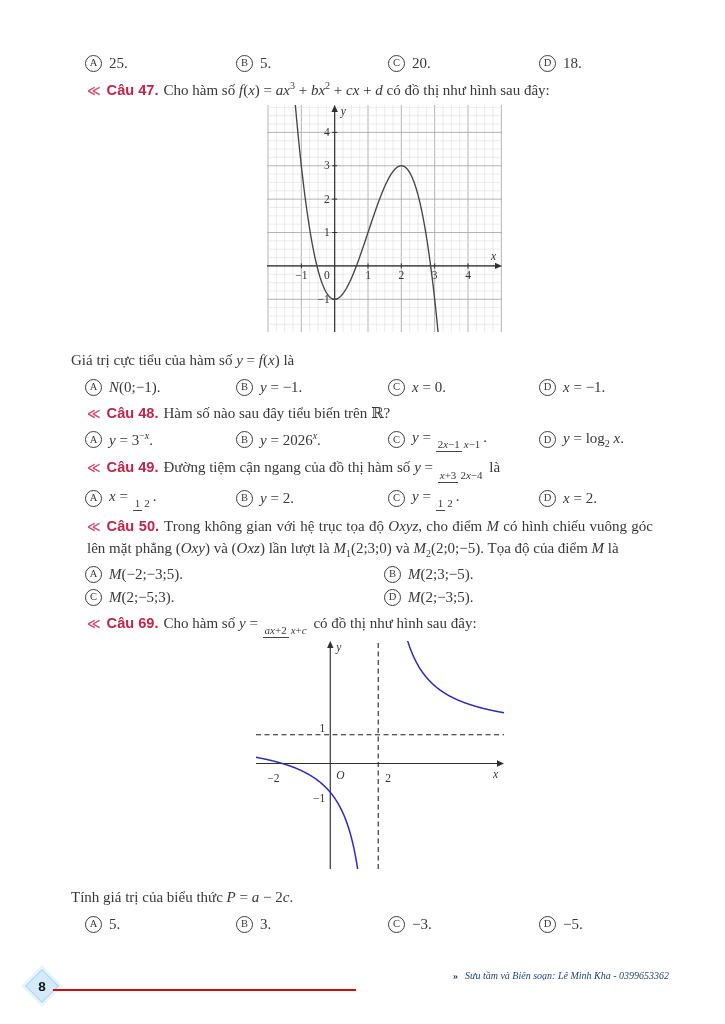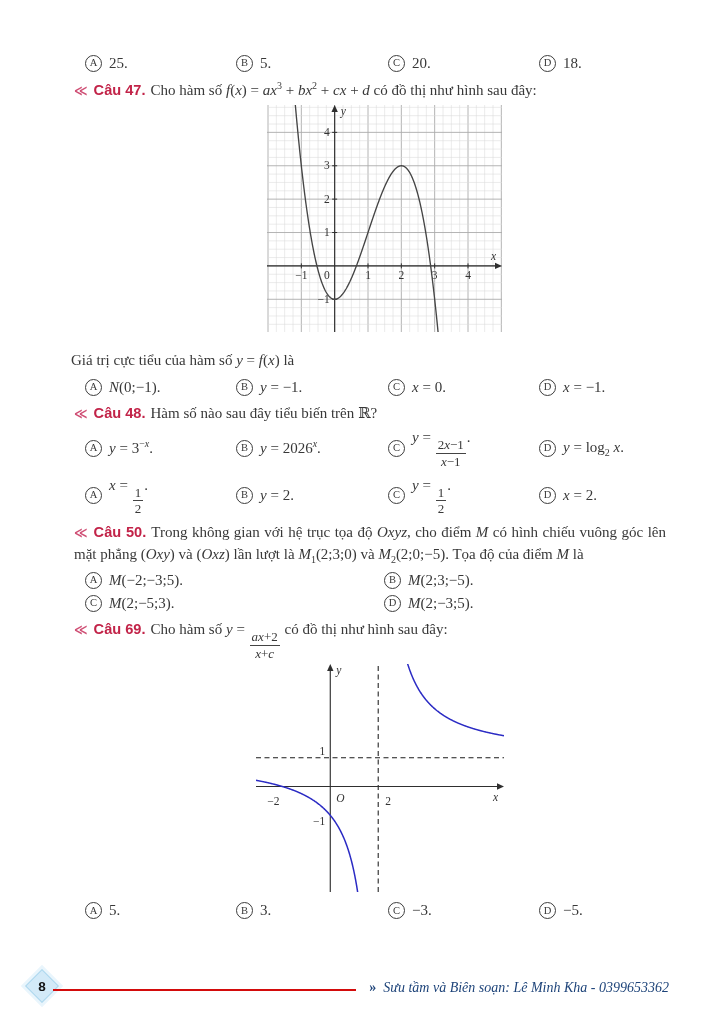--- a/index.html
+++ b/index.html
@@ -1,47 +1,47 @@
 <!DOCTYPE html>
 <html><head>
 <meta charset="utf-8">
 <style>
   *{box-sizing:border-box}
   body{margin:0;background:#ffffff}
   .page{position:relative;width:725px;height:1024px;background:#fff;overflow:hidden;
         font-family:"Liberation Serif","DejaVu Serif",serif;font-size:15px;color:#383838;
         padding:52px 56px 0 71px}
-  .para{margin:3px 3px;line-height:1.45}
+  .para{margin:3px 16px;line-height:1.45}
   .fpara{margin:14px 0 5px;line-height:1.45}
   .just{text-align:justify}
   .qmark{color:#cf4e74;font-weight:700;font-family:"DejaVu Sans",sans-serif;font-size:13px;margin-right:6px}
   .qlabel{color:#c22348;font-weight:700;font-family:"Liberation Sans","DejaVu Sans",sans-serif;
           font-size:14.6px;margin-right:5px}
   .row4{display:grid;grid-template-columns:151px 152px 151px auto;margin:1px 0 5px 14px;line-height:1.4;align-items:center}
   .row2{display:grid;grid-template-columns:299px auto;margin:1px 0 5px 14px;row-gap:2px;line-height:1.4}
   .opt{display:flex;align-items:center;gap:7px}
   .cl{display:inline-flex;width:17px;height:17px;min-width:17px;border:1px solid #3d3d3d;border-radius:50%;
       align-items:center;justify-content:center;font-size:10.5px;line-height:1;color:#383838}
   .m i{font-family:inherit}
-  .frac{display:inline-flex;flex-direction:column;text-align:center;vertical-align:-0.55em;
-        font-size:13px;line-height:1.2;padding:0 1px}
+  .frac{display:inline-flex;flex-direction:row;text-align:center;vertical-align:-0.55em;
+        font-size:11px;line-height:1.2;padding:0 1px}
   .fn{border-bottom:1px solid #444;padding:0 2px}
   .fd{padding:0 2px}
   sup,sub{font-size:10px}
   .gwrap{width:fit-content;margin:2px auto}
   .g1{transform:translateX(14px)}
   .g2{transform:translateX(10px);margin-bottom:4px}
   .footer{position:absolute;left:0;top:966px;width:725px;height:58px}
   .badge{position:absolute;left:22px;top:0;width:40px;height:40px}
   .dia{position:absolute;left:8px;top:8px;width:24px;height:24px;background:#d3eaf8;
        border:1px solid #aed8ee;box-shadow:0 0 0 3px #e9f5fc;transform:rotate(45deg)}
   .pn{position:absolute;left:0;top:0;width:40px;height:40px;display:flex;align-items:center;justify-content:center;
       font-weight:700;font-size:13.5px;color:#141414;font-family:"Liberation Sans",sans-serif}
   .redline{position:absolute;left:53px;top:23px;width:303px;height:2px;background:#d30b0b}
-  .credit{position:absolute;right:56px;top:14px;font-style:italic;color:#1d4379;font-size:14px}
+  .credit{position:absolute;right:56px;top:4px;font-style:italic;color:#1d4379;font-size:10px}
   .credit .chev{font-style:normal;font-weight:700;margin-right:7px}
 </style>
 </head>
 <body>
 
 <div class="page">
 
   <div class="row4">
     <div class="opt">
       <span class="cl">A</span>
@@ -195,20 +195,26 @@
             </span>.</span>
       </div>
       <div class="opt">
         <span class="cl">D</span>
         <span class="m"><i>y</i> = log<sub>2</sub> <i>x</i>.</span>
       </div>
     </div>
   </div>
 
   <div>
+    <div class="para">
+      <span class="qmark">≪</span><b class="qlabel">Câu 49.</b><span><span>Đường tiệm cận ngang của đồ thị hàm số </span><span class="m"><i>y</i> = <span class="frac">
+              <span class="fn"><i>x</i>+3</span>
+              <span class="fd">2<i>x</i>−4</span>
+            </span></span><span> là</span></span>
+    </div>
     <div class="row4">
       <div class="opt">
         <span class="cl">A</span>
         <span class="m"><i>x</i> = <span class="frac">
               <span class="fn">1</span>
               <span class="fd">2</span>
             </span>.</span>
       </div>
       <div class="opt">
         <span class="cl">B</span>
@@ -270,20 +276,21 @@
           <text x="17.357487922705317" y="141.0031605562579" text-anchor="middle" fill="#333" font-size="11.5" font-family="Liberation Serif, DejaVu Serif, serif">−2</text>
           <text x="132.20289855072463" y="141.0031605562579" text-anchor="middle" fill="#333" font-size="11.5" font-family="Liberation Serif, DejaVu Serif, serif">2</text>
           <text x="69.28019323671498" y="91.17888748419722" text-anchor="end" fill="#333" font-size="11.5" font-family="Liberation Serif, DejaVu Serif, serif">1</text>
           <text x="69.28019323671498" y="160.82743362831857" text-anchor="end" fill="#333" font-size="11.5" font-family="Liberation Serif, DejaVu Serif, serif">−1</text>
           <text x="80.28019323671498" y="137.5031605562579" text-anchor="start" fill="#333" font-size="11.5" font-family="Liberation Serif, DejaVu Serif, serif" font-style="italic">O</text>
           <text x="242" y="136.5031605562579" text-anchor="end" fill="#333" font-size="11.5" font-family="Liberation Serif, DejaVu Serif, serif" font-style="italic">x</text>
           <text x="80.28019323671498" y="10" text-anchor="start" fill="#333" font-size="11.5" font-family="Liberation Serif, DejaVu Serif, serif" font-style="italic">y</text>
           <path d="M0.00 116.29 L0.31 116.34 L0.62 116.40 L0.93 116.46 L1.24 116.52 L1.55 116.58 L1.86 116.64 L2.17 116.69 L2.48 116.75 L2.79 116.81 L3.10 116.87 L3.41 116.94 L3.72 117.00 L4.03 117.06 L4.34 117.12 L4.65 117.18 L4.96 117.24 L5.27 117.31 L5.58 117.37 L5.89 117.43 L6.20 117.49 L6.51 117.56 L6.82 117.62 L7.13 117.69 L7.44 117.75 L7.75 117.82 L8.06 117.88 L8.37 117.95 L8.68 118.01 L8.99 118.08 L9.30 118.15 L9.61 118.22 L9.92 118.28 L10.23 118.35 L10.54 118.42 L10.85 118.49 L11.16 118.56 L11.47 118.63 L11.78 118.70 L12.09 118.77 L12.40 118.84 L12.71 118.91 L13.02 118.98 L13.33 119.05 L13.64 119.13 L13.95 119.20 L14.26 119.27 L14.57 119.35 L14.88 119.42 L15.19 119.50 L15.50 119.57 L15.81 119.65 L16.12 119.72 L16.43 119.80 L16.74 119.87 L17.05 119.95 L17.36 120.03 L17.67 120.11 L17.98 120.19 L18.29 120.27 L18.60 120.34 L18.91 120.42 L19.22 120.51 L19.53 120.59 L19.84 120.67 L20.15 120.75 L20.46 120.83 L20.77 120.92 L21.08 121.00 L21.39 121.08 L21.70 121.17 L22.01 121.25 L22.32 121.34 L22.63 121.42 L22.94 121.51 L23.25 121.60 L23.56 121.69 L23.87 121.77 L24.18 121.86 L24.49 121.95 L24.80 122.04 L25.11 122.13 L25.42 122.22 L25.73 122.32 L26.04 122.41 L26.35 122.50 L26.66 122.59 L26.97 122.69 L27.28 122.78 L27.59 122.88 L27.90 122.97 L28.21 123.07 L28.52 123.17 L28.83 123.27 L29.14 123.36 L29.45 123.46 L29.76 123.56 L30.07 123.66 L30.38 123.77 L30.69 123.87 L31.00 123.97 L31.31 124.07 L31.62 124.18 L31.93 124.28 L32.24 124.39 L32.55 124.49 L32.86 124.60 L33.17 124.71 L33.48 124.82 L33.79 124.93 L34.10 125.04 L34.41 125.15 L34.72 125.26 L35.03 125.37 L35.34 125.48 L35.65 125.60 L35.96 125.71 L36.27 125.83 L36.58 125.94 L36.89 126.06 L37.20 126.18 L37.51 126.30 L37.82 126.42 L38.13 126.54 L38.44 126.66 L38.75 126.78 L39.06 126.91 L39.37 127.03 L39.68 127.16 L39.99 127.28 L40.30 127.41 L40.61 127.54 L40.92 127.67 L41.23 127.80 L41.54 127.93 L41.85 128.06 L42.16 128.19 L42.47 128.33 L42.78 128.46 L43.09 128.60 L43.40 128.74 L43.71 128.88 L44.02 129.01 L44.33 129.16 L44.64 129.30 L44.95 129.44 L45.26 129.58 L45.57 129.73 L45.88 129.88 L46.19 130.02 L46.50 130.17 L46.81 130.32 L47.12 130.47 L47.43 130.63 L47.74 130.78 L48.05 130.94 L48.36 131.09 L48.67 131.25 L48.98 131.41 L49.29 131.57 L49.60 131.73 L49.91 131.89 L50.22 132.06 L50.53 132.22 L50.84 132.39 L51.15 132.56 L51.46 132.73 L51.77 132.90 L52.08 133.08 L52.39 133.25 L52.70 133.43 L53.01 133.61 L53.32 133.79 L53.63 133.97 L53.94 134.15 L54.25 134.33 L54.56 134.52 L54.87 134.71 L55.18 134.90 L55.49 135.09 L55.80 135.28 L56.11 135.48 L56.42 135.68 L56.73 135.87 L57.04 136.08 L57.35 136.28 L57.66 136.48 L57.97 136.69 L58.28 136.90 L58.59 137.11 L58.90 137.32 L59.21 137.54 L59.52 137.75 L59.83 137.97 L60.14 138.19 L60.45 138.42 L60.76 138.64 L61.07 138.87 L61.38 139.10 L61.69 139.33 L62.00 139.57 L62.31 139.81 L62.62 140.05 L62.93 140.29 L63.24 140.53 L63.55 140.78 L63.86 141.03 L64.17 141.28 L64.48 141.54 L64.79 141.80 L65.10 142.06 L65.41 142.32 L65.72 142.59 L66.03 142.86 L66.34 143.13 L66.65 143.41 L66.96 143.69 L67.27 143.97 L67.58 144.26 L67.89 144.54 L68.20 144.84 L68.51 145.13 L68.82 145.43 L69.13 145.73 L69.44 146.04 L69.75 146.35 L70.06 146.66 L70.37 146.98 L70.68 147.30 L70.99 147.62 L71.30 147.95 L71.61 148.28 L71.92 148.62 L72.23 148.96 L72.54 149.31 L72.85 149.66 L73.16 150.01 L73.47 150.37 L73.78 150.73 L74.09 151.10 L74.40 151.47 L74.71 151.85 L75.02 152.23 L75.33 152.62 L75.64 153.01 L75.95 153.41 L76.26 153.81 L76.57 154.22 L76.88 154.63 L77.19 155.05 L77.50 155.48 L77.81 155.91 L78.12 156.35 L78.43 156.79 L78.74 157.24 L79.05 157.70 L79.36 158.16 L79.67 158.63 L79.98 159.11 L80.29 159.59 L80.60 160.08 L80.91 160.58 L81.22 161.09 L81.53 161.60 L81.84 162.12 L82.15 162.65 L82.46 163.19 L82.77 163.74 L83.08 164.29 L83.39 164.86 L83.70 165.43 L84.01 166.01 L84.32 166.61 L84.63 167.21 L84.94 167.82 L85.25 168.44 L85.56 169.07 L85.87 169.72 L86.18 170.37 L86.49 171.04 L86.80 171.71 L87.11 172.40 L87.42 173.11 L87.73 173.82 L88.04 174.55 L88.35 175.29 L88.66 176.04 L88.97 176.81 L89.28 177.59 L89.59 178.39 L89.90 179.20 L90.21 180.03 L90.52 180.88 L90.83 181.74 L91.14 182.62 L91.45 183.51 L91.76 184.43 L92.07 185.36 L92.38 186.31 L92.69 187.29 L93.00 188.28 L93.31 189.30 L93.62 190.33 L93.93 191.39 L94.24 192.48 L94.55 193.58 L94.86 194.72 L95.17 195.88 L95.48 197.06 L95.79 198.27 L96.10 199.52 L96.41 200.79 L96.72 202.09 L97.03 203.43 L97.34 204.80 L97.65 206.20 L97.96 207.64 L98.27 209.11 L98.58 210.63 L98.89 212.18 L99.20 213.78 L99.51 215.42 L99.82 217.11 L100.13 218.84 L100.44 220.62 L100.75 222.46 L101.06 224.35 L101.37 226.29 L101.68 228.29 L101.99 230.36 L102.30 232.49 L102.61 234.68 L102.92 236.95 L103.23 239.29 L103.54 241.71 L103.85 244.21 L104.16 246.80 L104.47 249.47 L104.78 252.24 M145.39 -25.47 L145.70 -23.90 L146.01 -22.37 L146.32 -20.87 L146.63 -19.42 L146.94 -18.00 L147.25 -16.62 L147.56 -15.27 L147.87 -13.96 L148.18 -12.67 L148.49 -11.42 L148.80 -10.19 L149.11 -9.00 L149.42 -7.83 L149.73 -6.68 L150.04 -5.57 L150.35 -4.47 L150.66 -3.40 L150.97 -2.36 L151.28 -1.33 L151.59 -0.33 L151.90 0.65 L152.21 1.61 L152.52 2.55 L152.83 3.48 L153.14 4.38 L153.45 5.27 L153.76 6.13 L154.07 6.99 L154.38 7.82 L154.69 8.64 L155.00 9.44 L155.31 10.23 L155.62 11.01 L155.93 11.77 L156.24 12.51 L156.55 13.24 L156.86 13.96 L157.17 14.67 L157.48 15.37 L157.79 16.05 L158.10 16.72 L158.41 17.38 L158.72 18.02 L159.03 18.66 L159.34 19.29 L159.65 19.90 L159.96 20.51 L160.27 21.11 L160.58 21.69 L160.89 22.27 L161.20 22.84 L161.51 23.39 L161.82 23.94 L162.13 24.49 L162.44 25.02 L162.75 25.54 L163.06 26.06 L163.37 26.57 L163.68 27.07 L163.99 27.57 L164.30 28.05 L164.61 28.53 L164.92 29.01 L165.23 29.47 L165.54 29.93 L165.85 30.38 L166.16 30.83 L166.47 31.27 L166.78 31.70 L167.09 32.13 L167.40 32.55 L167.71 32.97 L168.02 33.38 L168.33 33.79 L168.64 34.19 L168.95 34.58 L169.26 34.97 L169.57 35.35 L169.88 35.73 L170.19 36.11 L170.50 36.48 L170.81 36.84 L171.12 37.20 L171.43 37.56 L171.74 37.91 L172.05 38.26 L172.36 38.60 L172.67 38.94 L172.98 39.27 L173.29 39.60 L173.60 39.93 L173.91 40.25 L174.22 40.57 L174.53 40.88 L174.84 41.19 L175.15 41.50 L175.46 41.80 L175.77 42.10 L176.08 42.40 L176.39 42.69 L176.70 42.98 L177.01 43.27 L177.32 43.56 L177.63 43.84 L177.94 44.11 L178.25 44.39 L178.56 44.66 L178.87 44.93 L179.18 45.19 L179.49 45.45 L179.80 45.71 L180.11 45.97 L180.42 46.22 L180.73 46.48 L181.04 46.72 L181.35 46.97 L181.66 47.21 L181.97 47.45 L182.28 47.69 L182.59 47.93 L182.90 48.16 L183.21 48.39 L183.52 48.62 L183.83 48.85 L184.14 49.07 L184.45 49.30 L184.76 49.52 L185.07 49.73 L185.38 49.95 L185.69 50.16 L186.00 50.37 L186.31 50.58 L186.62 50.79 L186.93 51.00 L187.24 51.20 L187.55 51.40 L187.86 51.60 L188.17 51.80 L188.48 52.00 L188.79 52.19 L189.10 52.38 L189.41 52.57 L189.72 52.76 L190.03 52.95 L190.34 53.13 L190.65 53.32 L190.96 53.50 L191.27 53.68 L191.58 53.86 L191.89 54.03 L192.20 54.21 L192.51 54.38 L192.82 54.56 L193.13 54.73 L193.44 54.90 L193.75 55.07 L194.06 55.23 L194.37 55.40 L194.68 55.56 L194.99 55.72 L195.30 55.88 L195.61 56.04 L195.92 56.20 L196.23 56.36 L196.54 56.51 L196.85 56.67 L197.16 56.82 L197.47 56.97 L197.78 57.12 L198.09 57.27 L198.40 57.42 L198.71 57.57 L199.02 57.71 L199.33 57.86 L199.64 58.00 L199.95 58.14 L200.26 58.29 L200.57 58.43 L200.88 58.56 L201.19 58.70 L201.50 58.84 L201.81 58.98 L202.12 59.11 L202.43 59.24 L202.74 59.38 L203.05 59.51 L203.36 59.64 L203.67 59.77 L203.98 59.90 L204.29 60.02 L204.60 60.15 L204.91 60.28 L205.22 60.40 L205.53 60.52 L205.84 60.65 L206.15 60.77 L206.46 60.89 L206.77 61.01 L207.08 61.13 L207.39 61.25 L207.70 61.37 L208.01 61.48 L208.32 61.60 L208.63 61.71 L208.94 61.83 L209.25 61.94 L209.56 62.05 L209.87 62.17 L210.18 62.28 L210.49 62.39 L210.80 62.50 L211.11 62.61 L211.42 62.71 L211.73 62.82 L212.04 62.93 L212.35 63.03 L212.66 63.14 L212.97 63.24 L213.28 63.35 L213.59 63.45 L213.90 63.55 L214.21 63.65 L214.52 63.75 L214.83 63.85 L215.14 63.95 L215.45 64.05 L215.76 64.15 L216.07 64.25 L216.38 64.34 L216.69 64.44 L217.00 64.54 L217.31 64.63 L217.62 64.73 L217.93 64.82 L218.24 64.91 L218.55 65.00 L218.86 65.10 L219.17 65.19 L219.48 65.28 L219.79 65.37 L220.10 65.46 L220.41 65.55 L220.72 65.64 L221.03 65.72 L221.34 65.81 L221.65 65.90 L221.96 65.98 L222.27 66.07 L222.58 66.16 L222.89 66.24 L223.20 66.32 L223.51 66.41 L223.82 66.49 L224.13 66.57 L224.44 66.66 L224.75 66.74 L225.06 66.82 L225.37 66.90 L225.68 66.98 L225.99 67.06 L226.30 67.14 L226.61 67.22 L226.92 67.30 L227.23 67.37 L227.54 67.45 L227.85 67.53 L228.16 67.61 L228.47 67.68 L228.78 67.76 L229.09 67.83 L229.40 67.91 L229.71 67.98 L230.02 68.06 L230.33 68.13 L230.64 68.20 L230.95 68.27 L231.26 68.35 L231.57 68.42 L231.88 68.49 L232.19 68.56 L232.50 68.63 L232.81 68.70 L233.12 68.77 L233.43 68.84 L233.74 68.91 L234.05 68.98 L234.36 69.05 L234.67 69.11 L234.98 69.18 L235.29 69.25 L235.60 69.32 L235.91 69.38 L236.22 69.45 L236.53 69.51 L236.84 69.58 L237.15 69.64 L237.46 69.71 L237.77 69.77 L238.08 69.84 L238.39 69.90 L238.70 69.96 L239.01 70.03 L239.32 70.09 L239.63 70.15 L239.94 70.21 L240.25 70.28 L240.56 70.34 L240.87 70.40 L241.18 70.46 L241.49 70.52 L241.80 70.58 L242.11 70.64 L242.42 70.70 L242.73 70.76 L243.04 70.82 L243.35 70.87 L243.66 70.93 L243.97 70.99 L244.28 71.05 L244.59 71.11 L244.90 71.16 L245.21 71.22 L245.52 71.28 L245.83 71.33 L246.14 71.39 L246.45 71.44 L246.76 71.50 L247.07 71.55 L247.38 71.61 L247.69 71.66 L248.00 71.72 " fill="none" stroke="#2b2bc4" stroke-width="1.5" stroke-linejoin="round" stroke-linecap="round"></path>
         </svg>
     </div>
+    <div class="fpara"><span>Tính giá trị của biểu thức </span><span class="m"><i>P</i> = <i>a</i> − 2<i>c</i></span><span>.</span></div>
     <div class="row4">
       <div class="opt">
         <span class="cl">A</span>
         <span class="m">5.</span>
       </div>
       <div class="opt">
         <span class="cl">B</span>
         <span class="m">3.</span>
       </div>
       <div class="opt">

